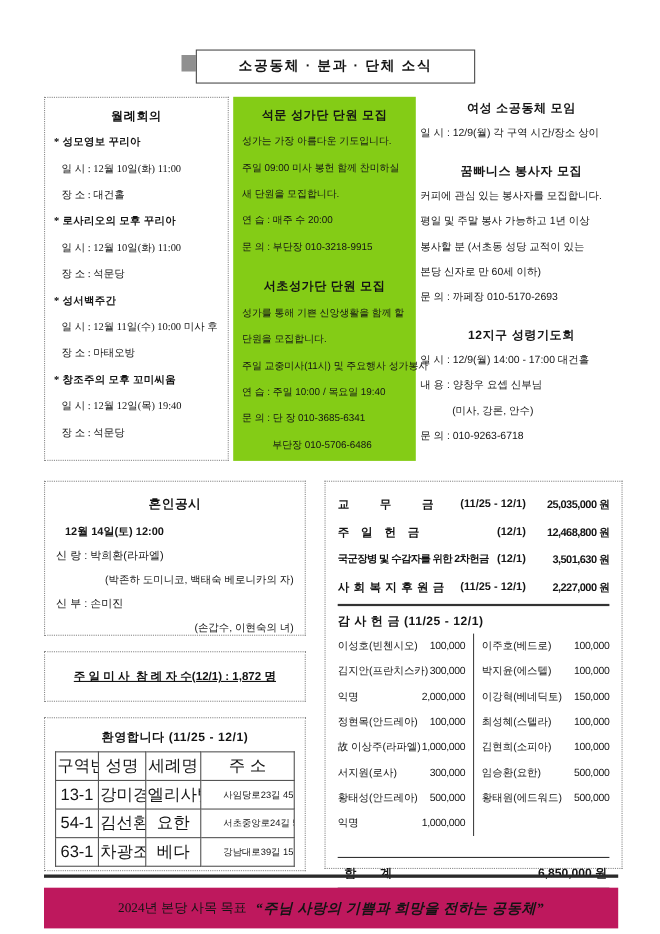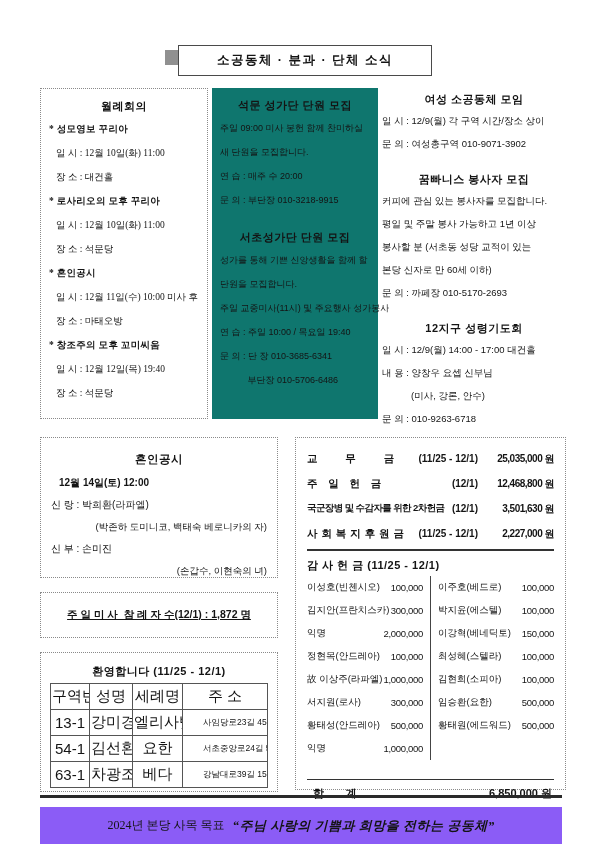--- a/index.html
+++ b/index.html
@@ -82,48 +82,48 @@
   </div>
 
   <div class="abs dotted col-left">
     <div class="sec-title">월례회의</div>
     <div class="ln ln-name">* 성모영보 꾸리아</div>
     <div class="ln ln-ind">일 시 : 12월 10일(화) 11:00</div>
     <div class="ln ln-ind">장 소 : 대건홀</div>
     <div class="ln ln-name">* 로사리오의 모후 꾸리아</div>
     <div class="ln ln-ind">일 시 : 12월 10일(화) 11:00</div>
     <div class="ln ln-ind">장 소 : 석문당</div>
-    <div class="ln ln-name">* 혼인공시</div>
+    <div class="ln ln-name">* 성서백주간</div>
     <div class="ln ln-ind">일 시 : 12월 11일(수) 10:00 미사 후</div>
     <div class="ln ln-ind">장 소 : 마태오방</div>
     <div class="ln ln-name">* 창조주의 모후 꼬미씨움</div>
     <div class="ln ln-ind">일 시 : 12월 12일(목) 19:40</div>
     <div class="ln ln-ind">장 소 : 석문당</div>
   </div>
 
-  <div class="abs col-mid" style="background:#0f766e;">
+  <div class="abs col-mid" style="background:#84cc16;">
     <div class="sec-title">석문 성가단 단원 모집</div>
+    <div class="ln">성가는 가장 아름다운 기도입니다.</div>
     <div class="ln">주일 09:00 미사 봉헌 함께 찬미하실</div>
     <div class="ln">새 단원을 모집합니다.</div>
     <div class="ln">연 습 : 매주 수 20:00</div>
     <div class="ln">문 의 : 부단장 010-3218-9915</div>
     <div class="gap14"></div>
     <div class="sec-title">서초성가단 단원 모집</div>
     <div class="ln">성가를 통해 기쁜 신앙생활을 함께 할</div>
     <div class="ln">단원을 모집합니다.</div>
     <div class="ln">주일 교중미사(11시) 및 주요행사 성가봉사</div>
     <div class="ln">연 습 : 주일 10:00 / 목요일 19:40</div>
     <div class="ln">문 의 : 단 장 010-3685-6341</div>
     <div class="ln">           부단장 010-5706-6486</div>
   </div>
 
   <div class="abs col-right">
     <div class="sec-title">여성 소공동체 모임</div>
     <div class="ln-sm">일 시 : 12/9(월) 각 구역 시간/장소 상이</div>
-    <div class="ln-sm">문 의 : 여성총구역 010-9071-3902</div>
     <div class="gap12"></div>
     <div class="sec-title">꿈빠니스 봉사자 모집</div>
     <div class="ln-sm">커피에 관심 있는 봉사자를 모집합니다.</div>
     <div class="ln-sm">평일 및 주말 봉사 가능하고 1년 이상</div>
     <div class="ln-sm">봉사할 분 (서초동 성당 교적이 있는</div>
     <div class="ln-sm">본당 신자로 만 60세 이하)</div>
     <div class="ln-sm">문 의 : 까페장 010-5170-2693</div>
     <div class="gap12"></div>
     <div class="sec-title">12지구 성령기도회</div>
     <div class="ln-sm">일 시 : 12/9(월) 14:00 - 17:00 대건홀</div>
@@ -266,18 +266,18 @@
           </div>
       </div>
     </div>
     <div class="total-row">
       <span class="total-label">합       계</span>
       <span class="total-amount">6,850,000 원</span>
     </div>
   </div>
 
   <div class="abs footer-rule"></div>
-  <div class="abs footer-banner" style="background:#8b5cf6;">
+  <div class="abs footer-banner" style="background:#be185d;">
     <span class="footer-prefix">2024년 본당 사목 목표</span>
     <span class="footer-motto">“주님 사랑의 기쁨과 희망을 전하는 공동체”</span>
   </div>
 
 </div>
 
 </body></html>

